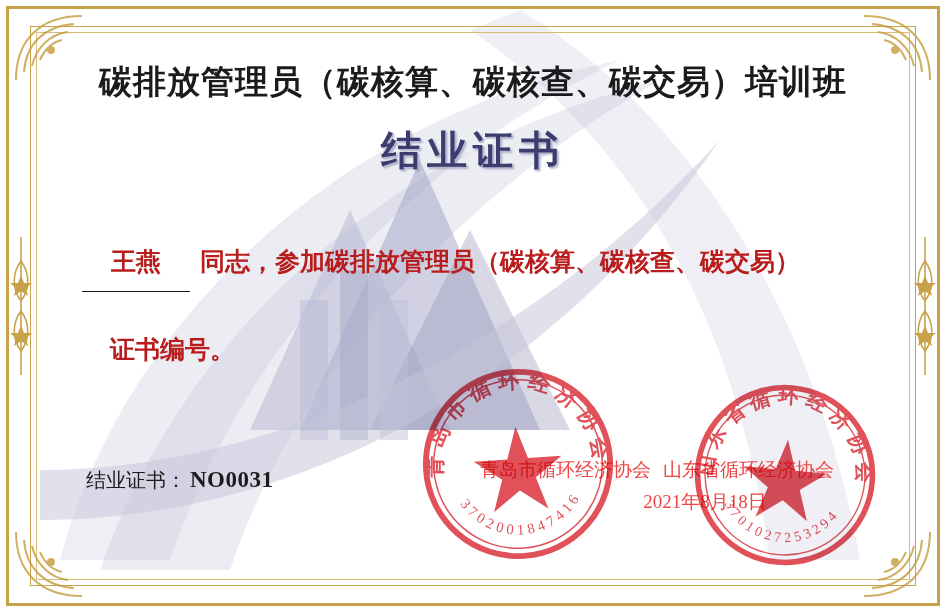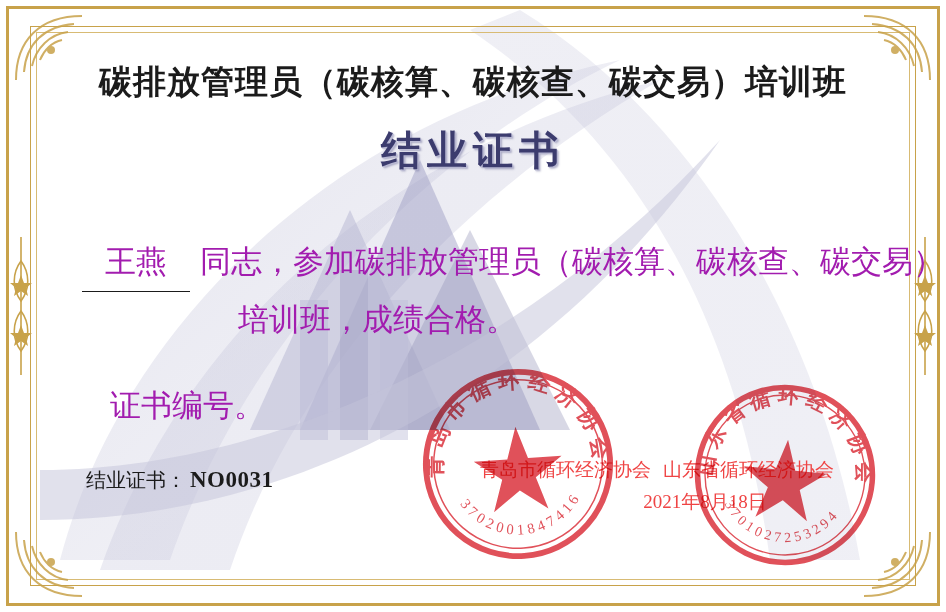--- a/index.html
+++ b/index.html
@@ -88,23 +88,24 @@
     font-size: 40px;
     font-weight: bold;
     letter-spacing: 6px;
     margin-top: 18px;
     color: #3c3c6e;
     text-shadow: 1px 1px 0 #b9b9d4, 2px 2px 2px rgba(90,90,140,.45);
     font-family: Liberation Mono, monospace;
   }
   .body-block {
     margin-top: 56px;
-    font-size: 31px;
-    color: #a21caf;
+    font-size: 25px;
+    color: #b91c1c;
     line-height: 56px;
+    font-weight: bold;
   }
   .body-line1 {
     padding-left: 34px;
     white-space: nowrap;
   }
   .recipient {
     display: inline-block;
     min-width: 96px;
     text-align: center;
     border-bottom: 1.6px solid #1b1b1b;
@@ -278,21 +279,20 @@
   <div class="content">
 
     <div class="title-line1">碳排放管理员（碳核算、碳核查、碳交易）培训班</div>
 
     <div class="title-line2">结业证书</div>
 
     <div class="body-block">
       <div class="body-line1">
         <span class="recipient">王燕</span><span>同志，参加碳排放管理员（碳核算、碳核查、碳交易）</span>
       </div>
-      <div class="body-line2">培训班，成绩合格。</div>
       <div class="body-line3">证书编号。</div>
     </div>
 
     <div class="cert-no">
       <span>结业证书：</span><span class="no-value">NO0031</span>
     </div>
 
     <div class="issuers">
       <div class="issuer-names">
         <span>青岛市循环经济协会</span><span>山东省循环经济协会</span>

